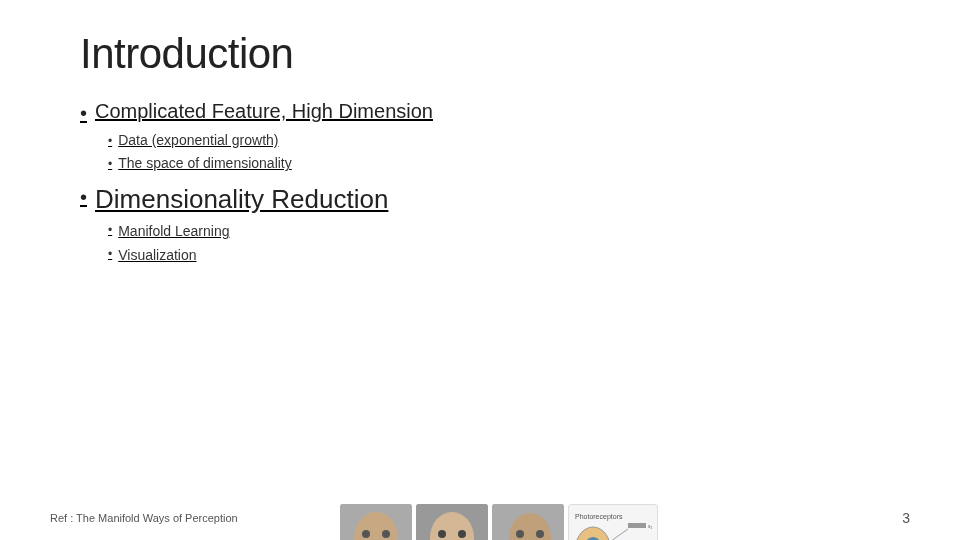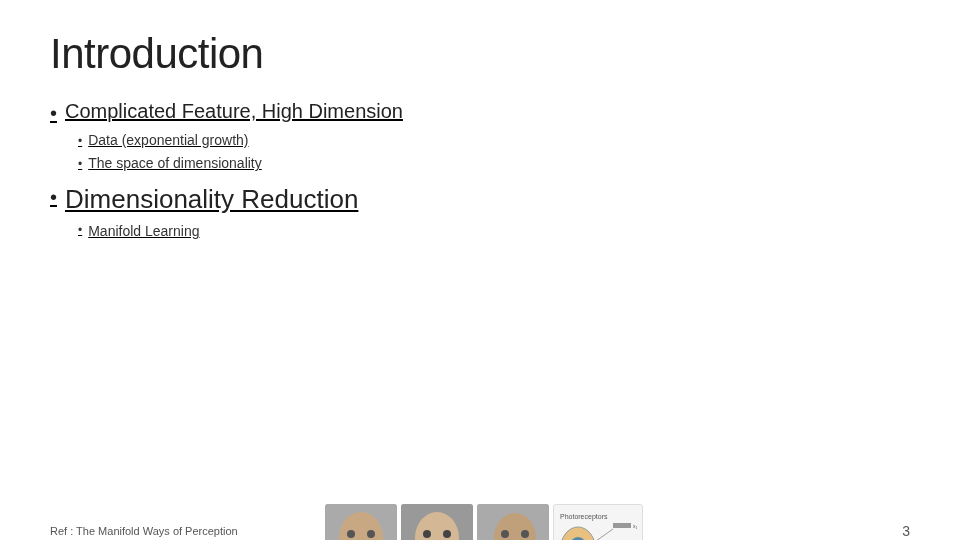--- a/index.html
+++ b/index.html
@@ -8,21 +8,21 @@
       height: 540px;
       background: #ffffff;
       font-family: 'Segoe UI', Arial, sans-serif;
       overflow: hidden;
       position: relative;
     }
 
     .slide {
       width: 960px;
       height: 540px;
-      padding: 30px 50px 20px 50px;
+      padding: 30px 50px 20px 80px;
       position: relative;
     }
 
     .title {
       font-size: 42px;
       font-weight: 400;
       color: #222;
       margin-bottom: 22px;
       letter-spacing: -0.5px;
     }
@@ -112,21 +112,21 @@
 
     
     .diagram-container {
       position: relative;
       width: 430px;
       height: 360px;
     }
 
     .footer {
       position: absolute;
-      bottom: 1px;
+      bottom: 14px;
       left: 50px;
       right: 50px;
       display: flex;
       justify-content: space-between;
       align-items: flex-end;
     }
 
     .footer-left {
       font-size: 11px;
       color: #555;
@@ -160,20 +160,23 @@
           <span>The space of dimensionality</span>
         </div>
       </div>
 
       <div class="bullet-main second-main">
         <span style="font-size:26px;">Dimensionality Reduction</span>
       </div>
       <div class="sub-bullets-2">
         <div class="bullet-sub-2">
           <span>Manifold Learning</span>
+        </div>
+        <div class="bullet-sub-2">
+          <span>Visualization</span>
         </div>
       </div>
 
     </div>
 
     <div class="right-content">
 
       <div class="diagram-container">
 
         <div style="position:absolute; top:0; left:60px; display:flex; gap:4px;">

